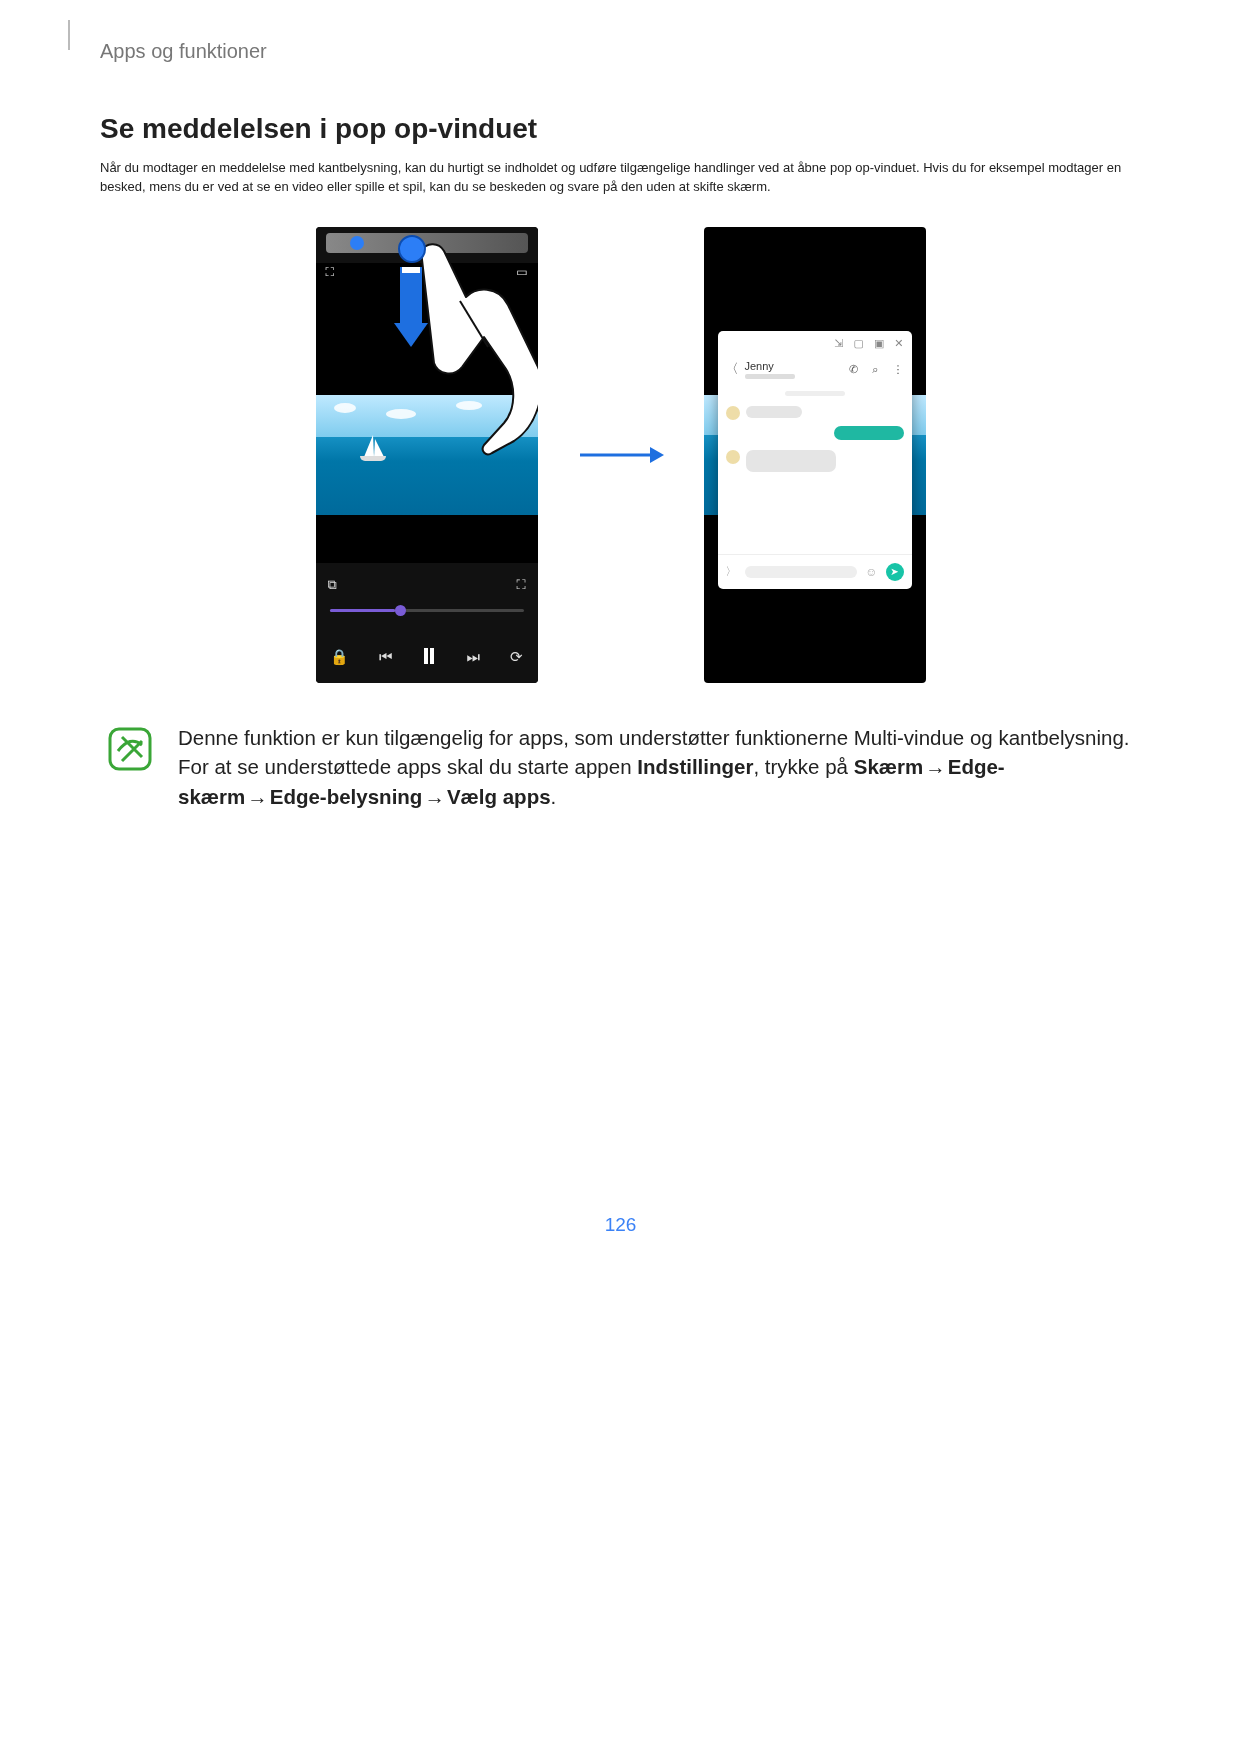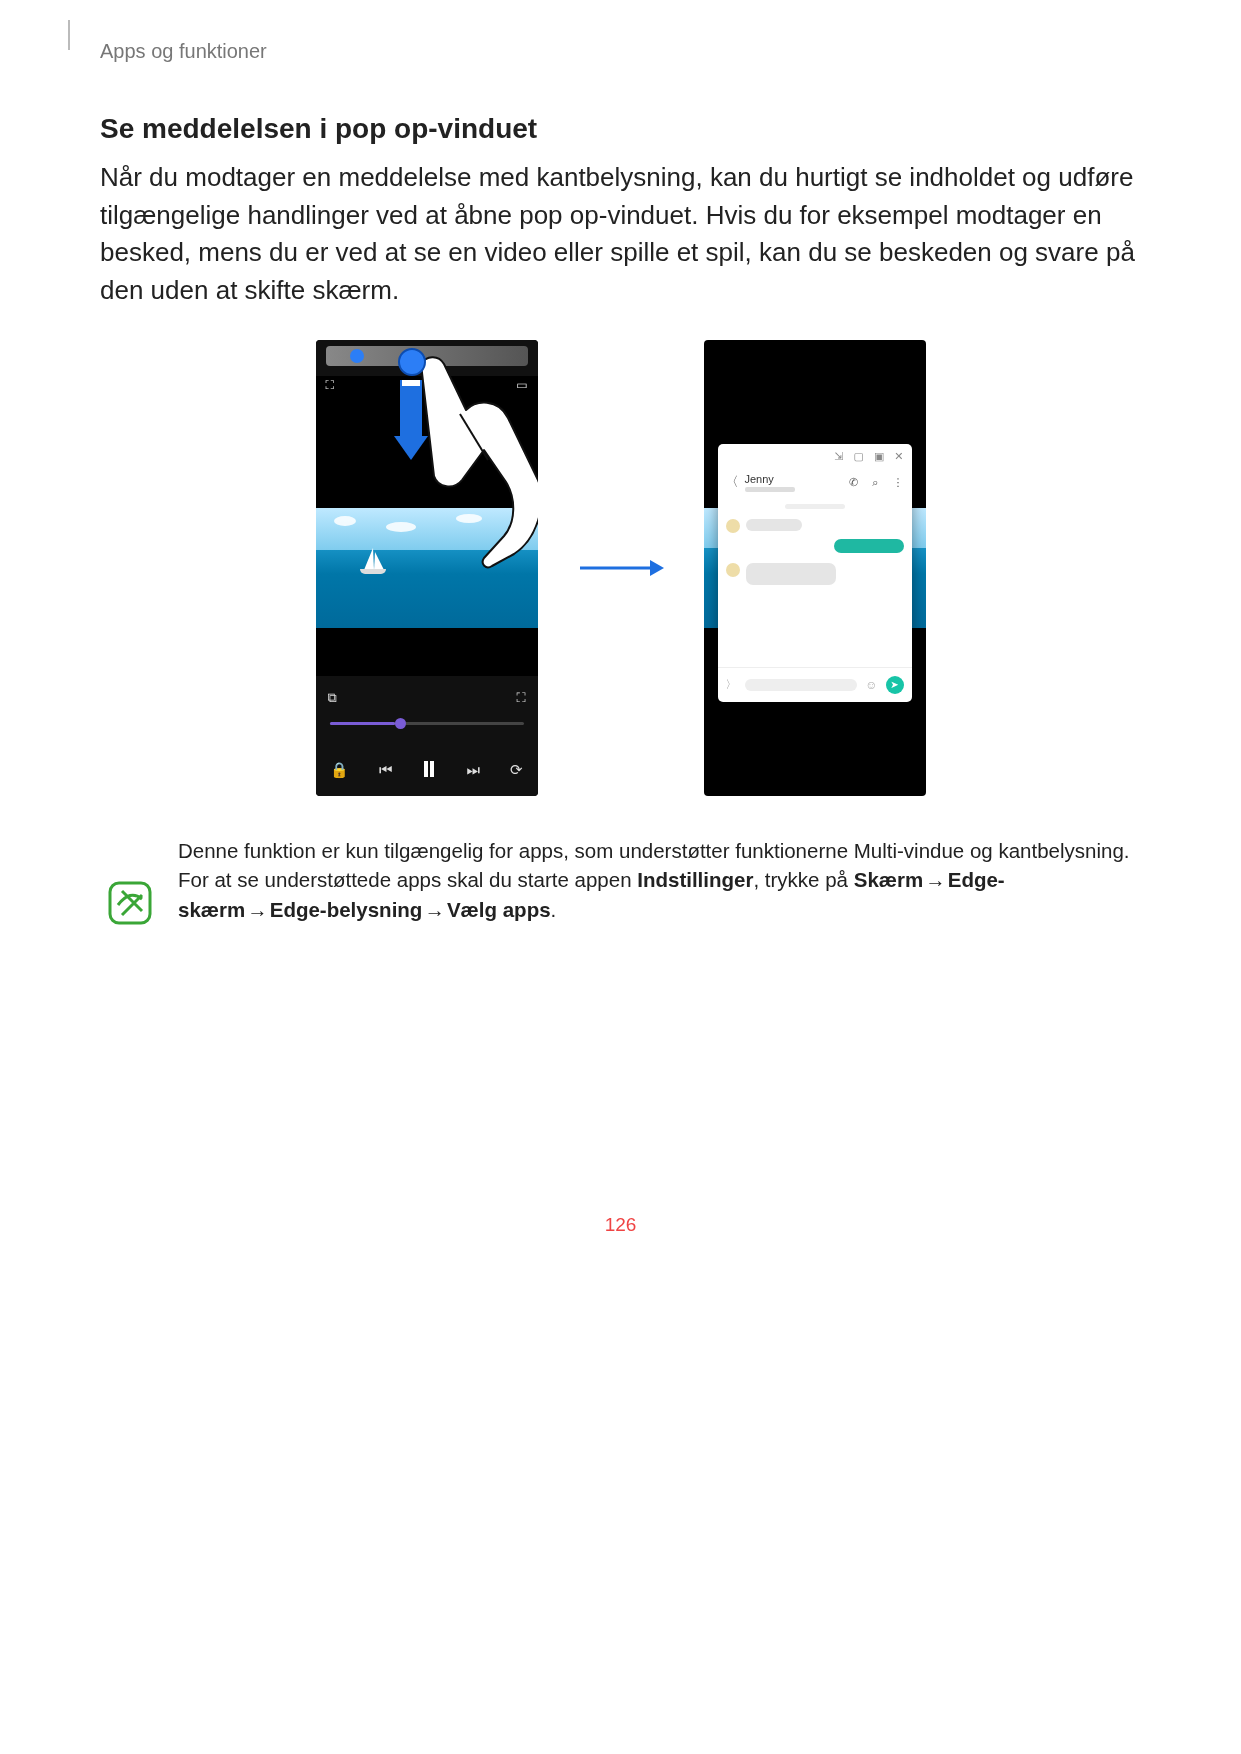--- a/index.html
+++ b/index.html
@@ -30,21 +30,21 @@
     font-size: 20px;
     margin-bottom: 50px;
     margin-left: 0;
   }
   h2.section-title {
     font-size: 28px;
     font-weight: 600;
     margin: 0 0 14px 0;
   }
   p.body-text {
-    font-size: 26px;
+    font-size: 13px;
     line-height: 1.45;
     margin: 0 0 12px 0;
   }
   .figure-row {
     margin-top: 30px;
     display: flex;
     align-items: center;
     justify-content: center;
     gap: 40px;
   }
@@ -168,32 +168,32 @@
   }
   
   .right-video {
     position:absolute; left:0;right:0; top:168px; height:120px;
     background: linear-gradient(#1aa6d6 0%, #1590c3 35%, #0076a8 55%, #006a9b 100%);
   }
   .right-sky { position:absolute;left:0;right:0;top:0;height:40px;
     background:linear-gradient(#bfe9ff,#7fccee);}
   
   .note-row {
-    display:flex; gap:26px; margin-top:40px; align-items:flex-end;
+    display:flex; gap:26px; margin-top:40px; align-items:flex-start;
     padding: 0 8px;
   }
   .note-icon {
     width:44px;height:44px;flex:0 0 auto;margin-top:4px;
   }
   .note-text { font-size:20.5px; line-height:1.45;}
   .note-text b { font-weight:600;}
   .arrow-inline { margin:0 2px;}
   .page-number {
     position:absolute; bottom:48px; left:0; right:0; text-align:center;
-    font-size:19px; color:#ef4444;
+    font-size:19px; color:#3b82f6;
   }
 </style>
 </head>
 <body>
 
 <div class="page">
   <div class="header-line"></div>
   <div class="breadcrumb">Apps og funktioner</div>
 
   <h2 class="section-title">Se meddelelsen i pop op-vinduet</h2>

